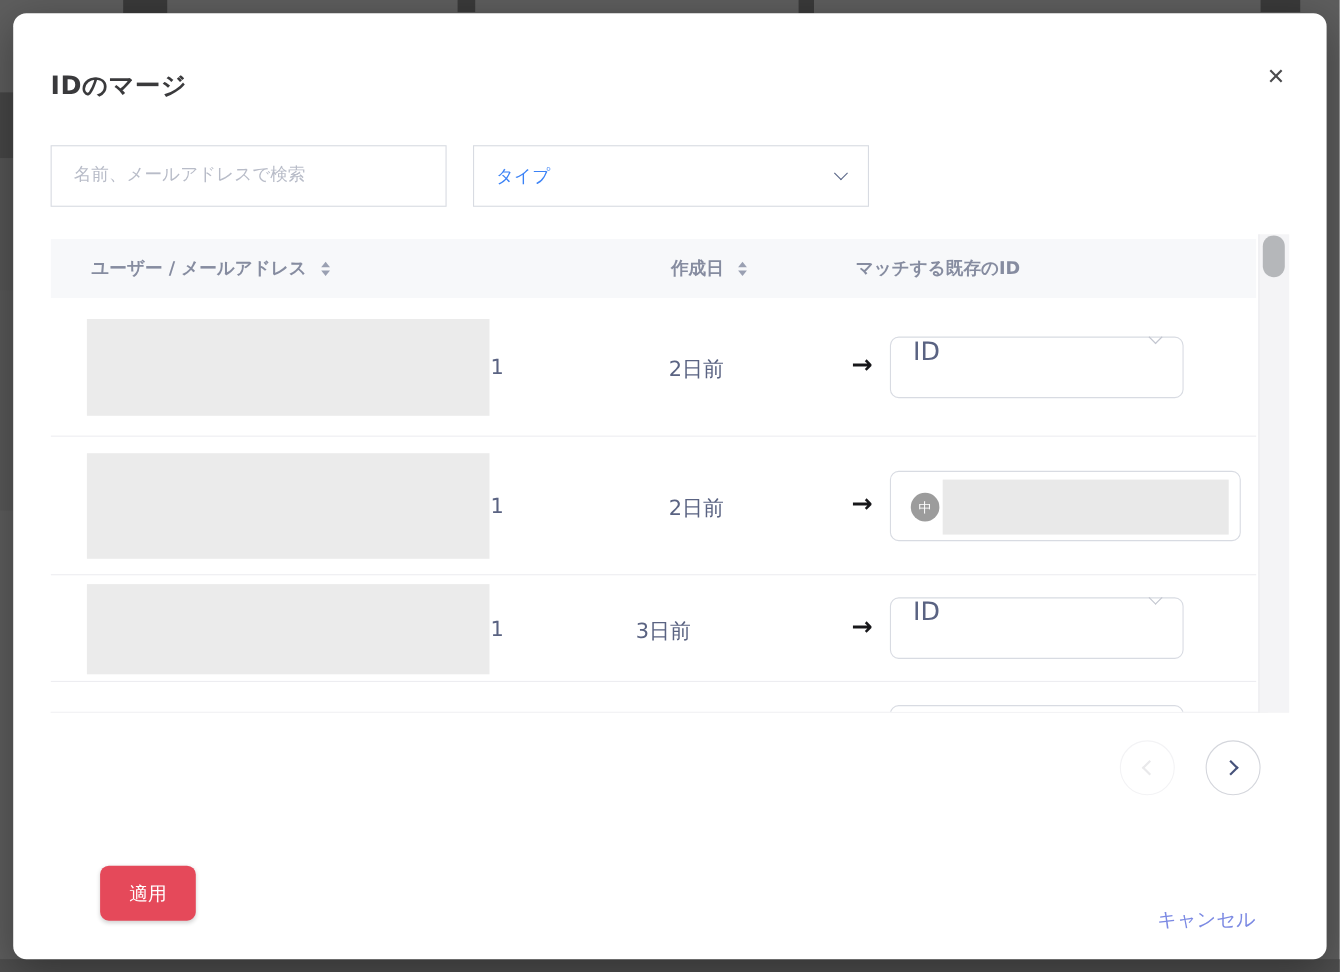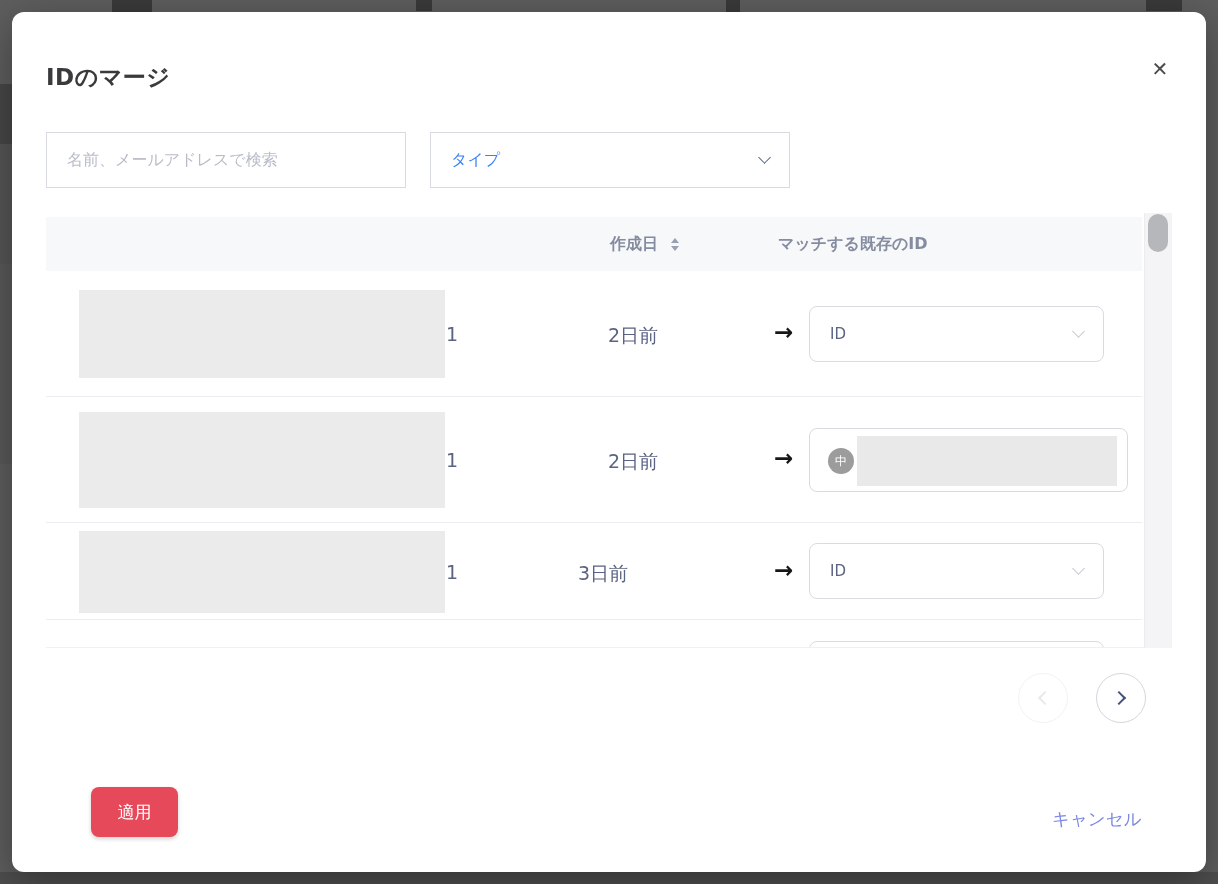--- a/index.html
+++ b/index.html
@@ -41,23 +41,23 @@
   .sort-icon { display:inline-flex; flex-direction:column; gap:3px; }
   .tri-up { width:0; height:0; border-left:4px solid transparent; border-right:4px solid transparent;
             border-bottom:5px solid #9aa0b2; }
   .tri-down { width:0; height:0; border-left:4px solid transparent; border-right:4px solid transparent;
               border-top:5px solid #9aa0b2; }
 
   .row { position:absolute; left:0; width:1096px; border-bottom:1px solid #ededf1; }
   .redacted { position:absolute; background:#ebebeb; }
   .cell-text { position:absolute; font-size:19px; color:#5a6382; }
   .arrow-cell { position:absolute; left:728px; font-size:23px; font-weight:600; color:#17171a; }
-  .id-select { position:absolute; left:763px; width:295px; height:56px; border:1px solid #d8dbe2;
-               border-radius:8px; background:#fff; display:flex; align-items:center;
-               justify-content:space-between; padding:0 20px; font-size:15px; color:#5a6382;
+  .id-select { position:absolute; left:763px; width:267px; height:56px; border:1px solid #d8dbe2;
+               border-radius:8px; background:#fff; display:flex; align-items:flex-start;
+               justify-content:space-between; padding:0 20px; font-size:23px; color:#5a6382;
                cursor:pointer; }
   .match-selected { position:absolute; left:763px; width:319px; height:64px; border:1px solid #d8dbe2;
                     border-radius:8px; background:#fff; cursor:pointer; }
   .avatar { position:absolute; left:18px; top:19px; width:26px; height:26px; border-radius:50%;
             background:#9c9c9c; color:#fff; font-size:12px; display:flex; align-items:center;
             justify-content:center; }
   .match-selected .redacted { left:47px; top:7px; width:260px; height:50px; background:#e9e9e9; }
 
   
   .scroll-track { position:absolute; left:1132px; top:201px; width:28px; height:435px;
@@ -72,21 +72,21 @@
   .page-next { left:1084px; border:1px solid #d4d6dc; }
   .chev-left { width:10px; height:10px; border-left:2px solid #e9e9eb; border-bottom:2px solid #e9e9eb;
                transform:rotate(45deg); margin-left:4px; }
   .chev-right { width:10px; height:10px; border-top:2px solid #46527a; border-right:2px solid #46527a;
                 transform:rotate(45deg); margin-right:4px; }
 
   
   .apply-btn { position:absolute; left:34px; top:775px; width:87px; height:50px; border:none;
                border-radius:8px; background:#e5495a; color:#fff; font-size:17px;
                font-family:inherit; cursor:pointer; box-shadow:0 2px 4px rgba(0,0,0,.18);margin-left:45px; }
-  .cancel-link { position:absolute; left:1040px; top:795px; font-size:17.5px; color:#7b89e3;
+  .cancel-link { position:absolute; left:1040px; top:812px; font-size:17.5px; color:#7b89e3;
                  cursor:pointer;font-family:Liberation Serif, serif; }
 </style>
 </head>
 <body>
 
 <div class="screen">
 
   <div class="under-frag" style="left:112px;top:0;width:40px;height:12px"></div>
   <div class="under-frag" style="left:416px;top:0;width:16px;height:11px"></div>
   <div class="under-frag" style="left:726px;top:0;width:14px;height:12px"></div>
@@ -107,20 +107,27 @@
     <input class="field search-input" type="text" placeholder="名前、メールアドレスで検索" style="">
 
     <div class="field type-select">
       <span class="ph">タイプ</span>
       <span class="chev"></span>
     </div>
 
     <div class="table-wrap">
 
       <div class="thead">
+        <div class="th" style="left:37px">
+          <span>ユーザー / メールアドレス</span>
+          <span class="sort-icon">
+              <span class="tri-up"></span>
+              <span class="tri-down"></span>
+            </span>
+        </div>
         <div class="th" style="left:564px">
           <span>作成日</span>
           <span class="sort-icon">
               <span class="tri-up"></span>
               <span class="tri-down"></span>
             </span>
         </div>
         <div class="th" style="left:732px">
           <span>マッチする既存のID</span>
         </div>

